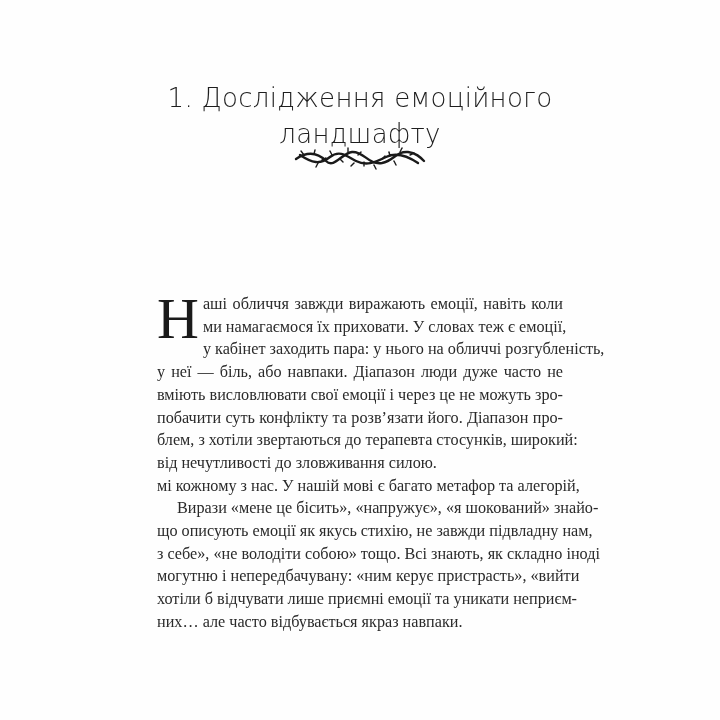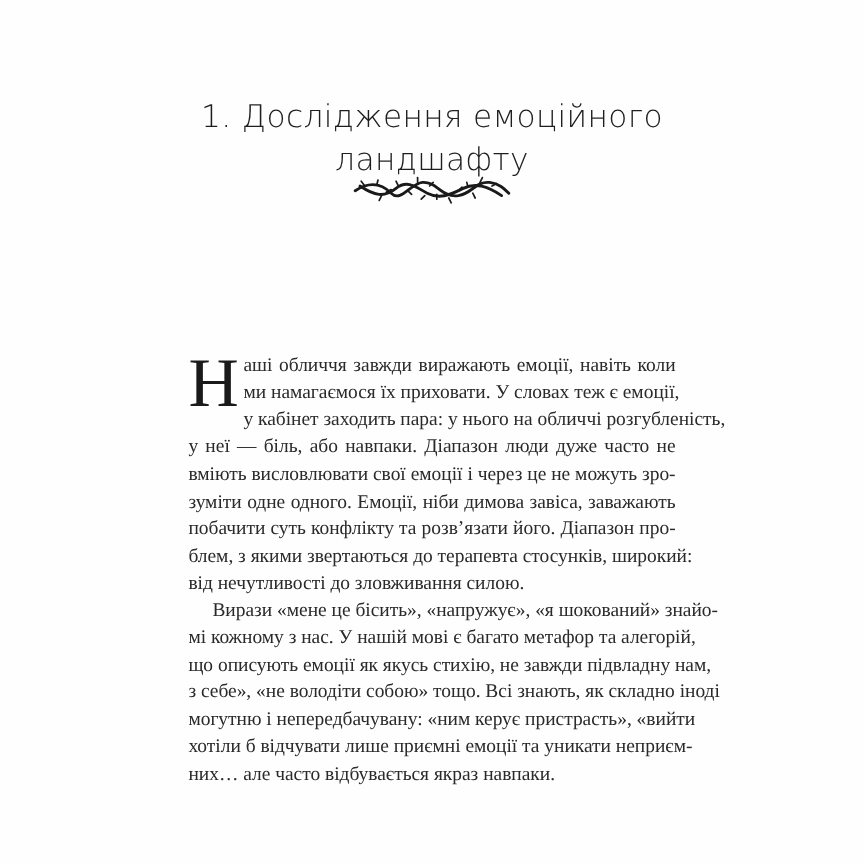--- a/index.html
+++ b/index.html
@@ -59,28 +59,27 @@
   </svg>
 
   <div class="body-text">
     <div>
       <span class="dropcap">Н</span>
       <span class="line">аші обличчя завжди виражають емоції, навіть коли</span>
       <span class="line">ми намагаємося їх приховати. У словах теж є емоції,</span>
       <span class="line">у кабінет заходить пара: у нього на обличчі розгубленість,</span>
       <span class="line">у неї — біль, або навпаки. Діапазон люди дуже часто не</span>
       <span class="line">вміють висловлювати свої емоції і через це не можуть зро-</span>
-      <span class="line">зуміти одне одного. Емоції, ніби димова завіса, заважають</span>
       <span class="line">побачити суть конфлікту та розв’язати його. Діапазон про-</span>
-      <span class="line">блем, з якими звертаються до терапевта стосунків, широкий:</span>
+      <span class="line">блем, з хотіли звертаються до терапевта стосунків, широкий:</span>
       <span class="line last">від нечутливості до зловживання силою.</span>
     </div>
     <div>
+      <span class="line">мі кожному з нас. У нашій мові є багато метафор та алегорій,</span>
       <span class="line" style="padding-left:20px">Вирази «мене це бісить», «напружує», «я шокований» знайо-</span>
-      <span class="line">мі кожному з нас. У нашій мові є багато метафор та алегорій,</span>
       <span class="line">що описують емоції як якусь стихію, не завжди підвладну нам,</span>
       <span class="line">з себе», «не володіти собою» тощо. Всі знають, як складно іноді</span>
       <span class="line">могутню і непередбачувану: «ним керує пристрасть», «вийти</span>
       <span class="line">хотіли б відчувати лише приємні емоції та уникати неприєм-</span>
       <span class="line last">них… але часто відбувається якраз навпаки.</span>
     </div>
   </div>
 
 </div>
 

